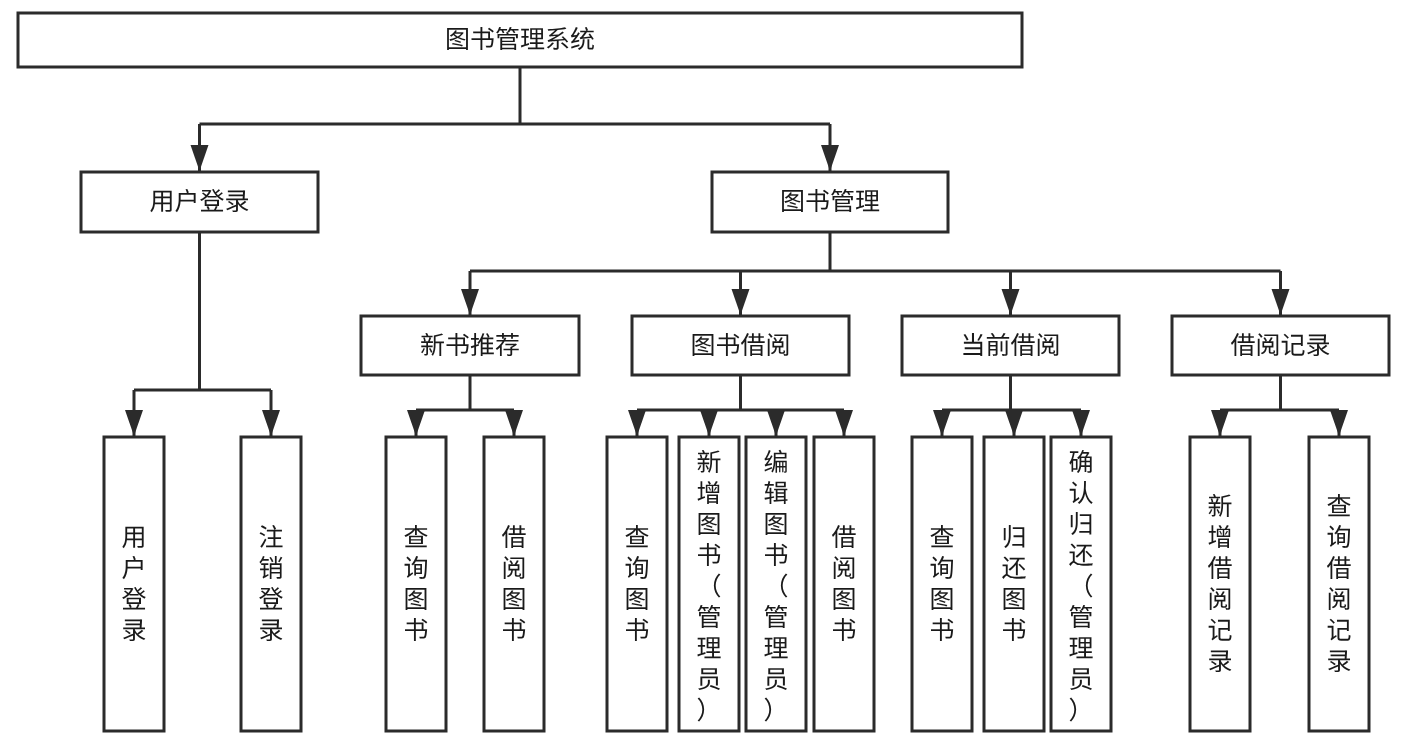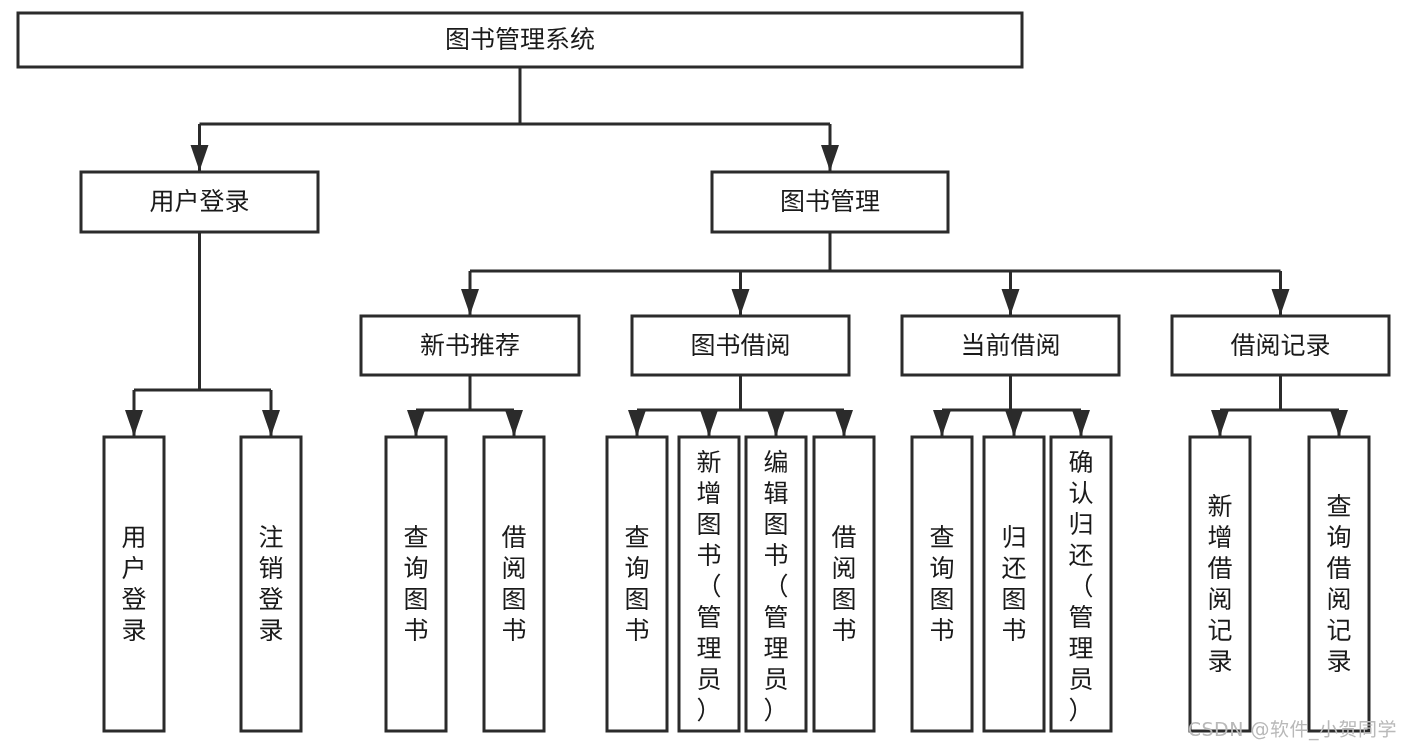--- a/index.html
+++ b/index.html
@@ -207,14 +207,13 @@
           <rect x="1190" y="437" width="60" height="294" class="node-box"></rect>
           <text x="1220" y="0" class="node-label-vertical"><tspan x="1220" y="515.18">新</tspan><tspan x="1220" y="546.18">增</tspan><tspan x="1220" y="577.18">借</tspan><tspan x="1220" y="608.18">阅</tspan><tspan x="1220" y="639.18">记</tspan><tspan x="1220" y="670.18">录</tspan></text>
         </g>
         <g>
           <rect x="1309" y="437" width="60" height="294" class="node-box"></rect>
           <text x="1339" y="0" class="node-label-vertical"><tspan x="1339" y="515.18">查</tspan><tspan x="1339" y="546.18">询</tspan><tspan x="1339" y="577.18">借</tspan><tspan x="1339" y="608.18">阅</tspan><tspan x="1339" y="639.18">记</tspan><tspan x="1339" y="670.18">录</tspan></text>
         </g>
       </g>
   </svg>
 
-  <div class="watermark">CSDN @软件_小贺同学</div>
 </div>
 
 </body></html>

